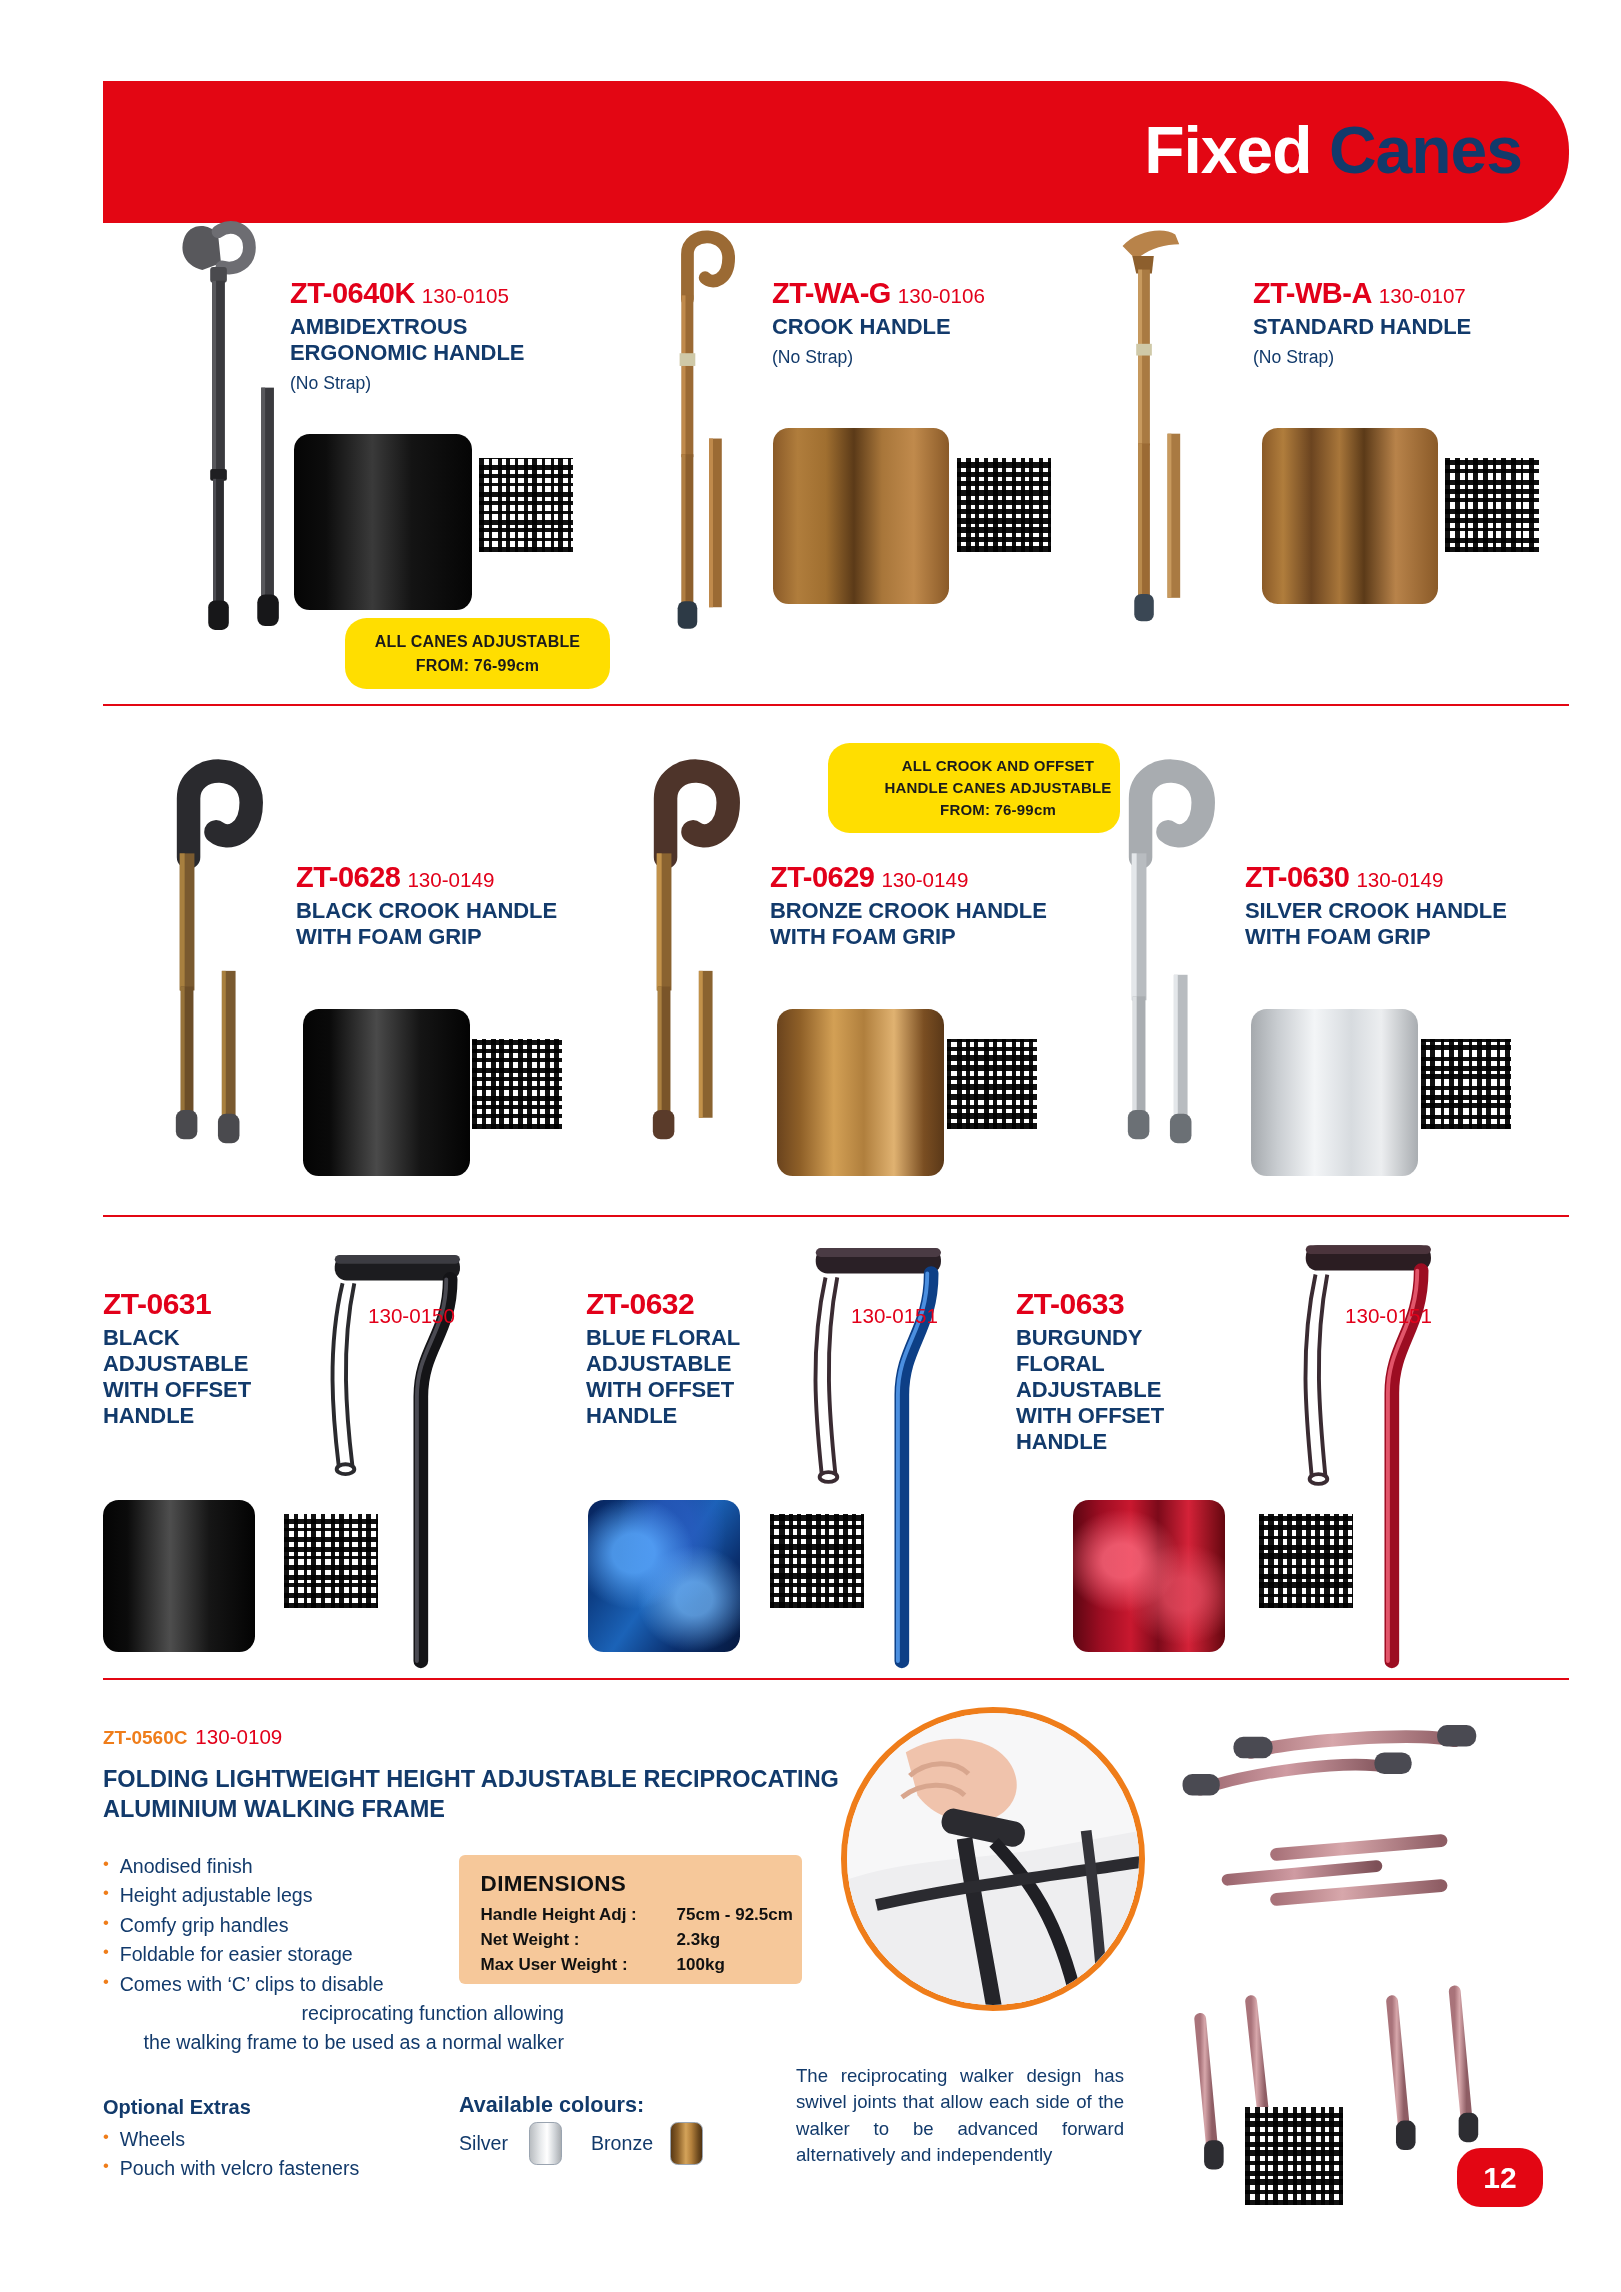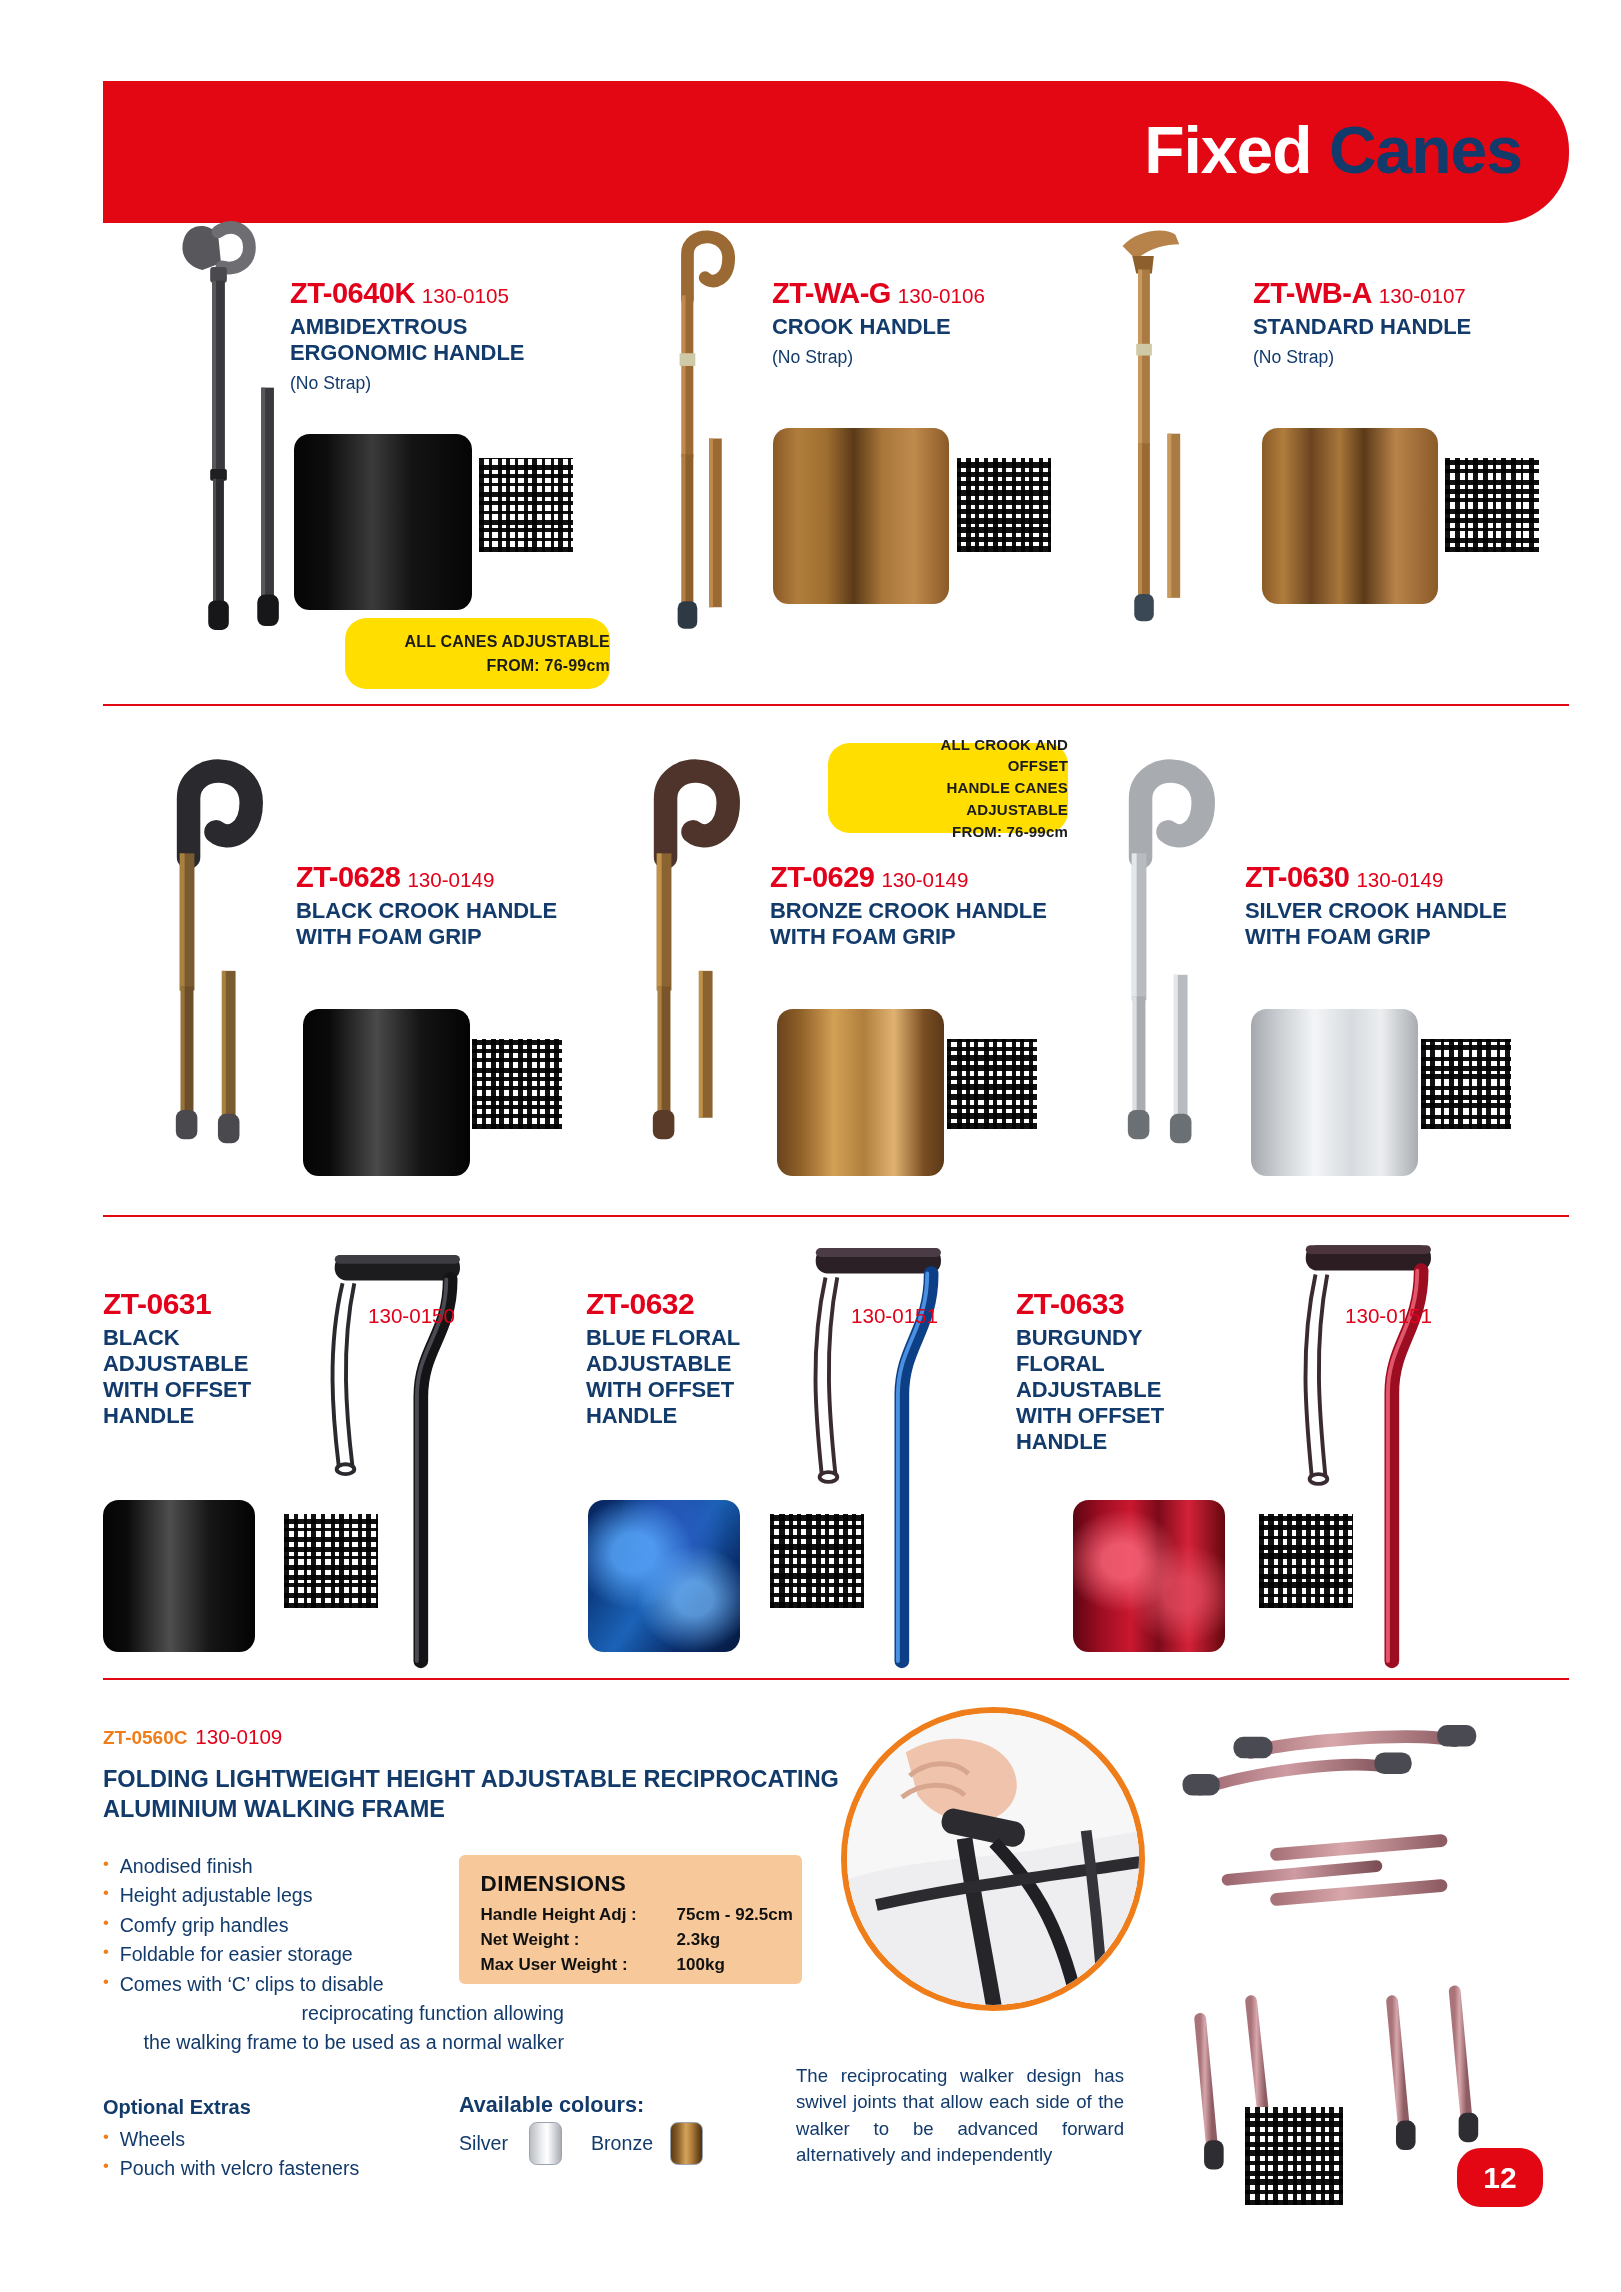--- a/index.html
+++ b/index.html
@@ -40,26 +40,26 @@
   .sku.stand { margin-left:0; }
   .pname {
     color:#123a6b; font-weight:700; font-size:22px; line-height:1.18;
     margin-top:5.9px; letter-spacing:-0.1px;
   }
   .pnote { color:#123a6b; font-weight:400; font-size:17.6px; margin-top:6.9px; }
 
   
   .badge {
     position:absolute; background:#ffde00; border-radius:21.6px;
-    color:#1b1b1b; font-weight:700; text-align:right;
+    color:#1b1b1b; font-weight:700; text-align:center;
     display:flex; flex-direction:column; justify-content:center;
     font-size:16px; line-height:1.45; letter-spacing:0.2px;
   }
   .badge.b1 { left:345px; top:618px; width:265px; height:71px; }
-  .badge.b2 { left:828px; top:743px; width:240px; height:90px; font-size:15px;padding-left:48px; }
+  .badge.b2 { left:828px; top:743px; width:292px; height:90px; font-size:15px;padding-left:48px; }
 
   
   .swatch { position:absolute; border-radius:15.7px; }
 
   
   .qr { position:absolute; background:#fff; }
 
   
   .bcode-line { position:absolute; left:103px; top:1725px; white-space:nowrap; }
   .bcode { color:#ef7d1a; font-weight:700; font-size:19px; }

